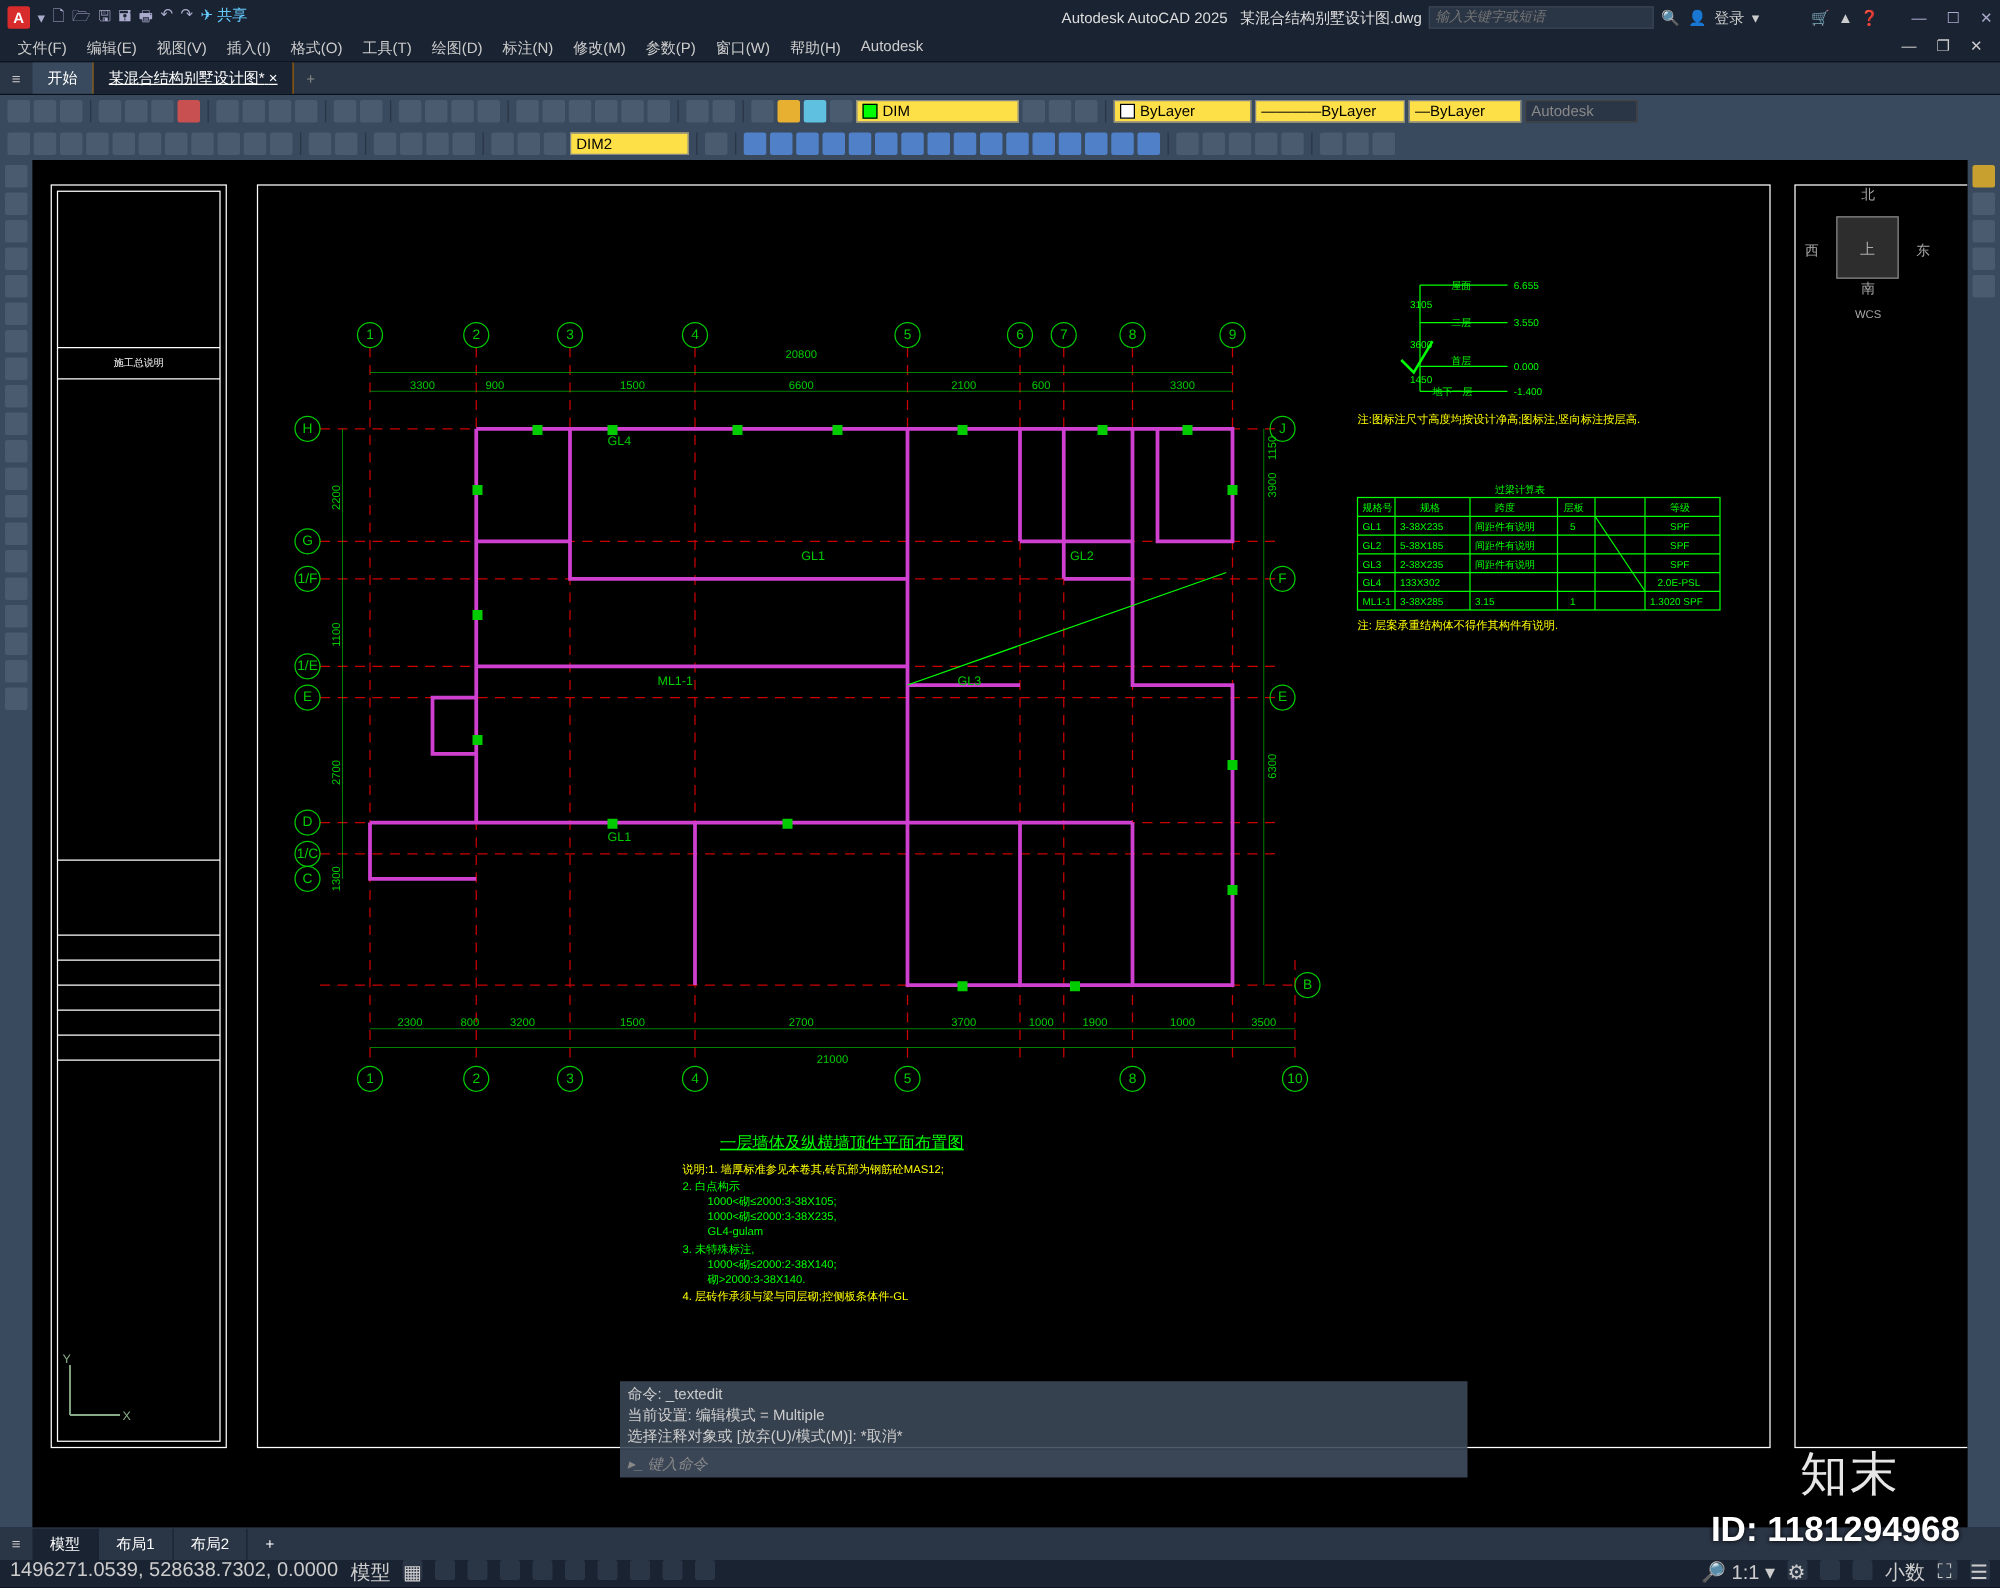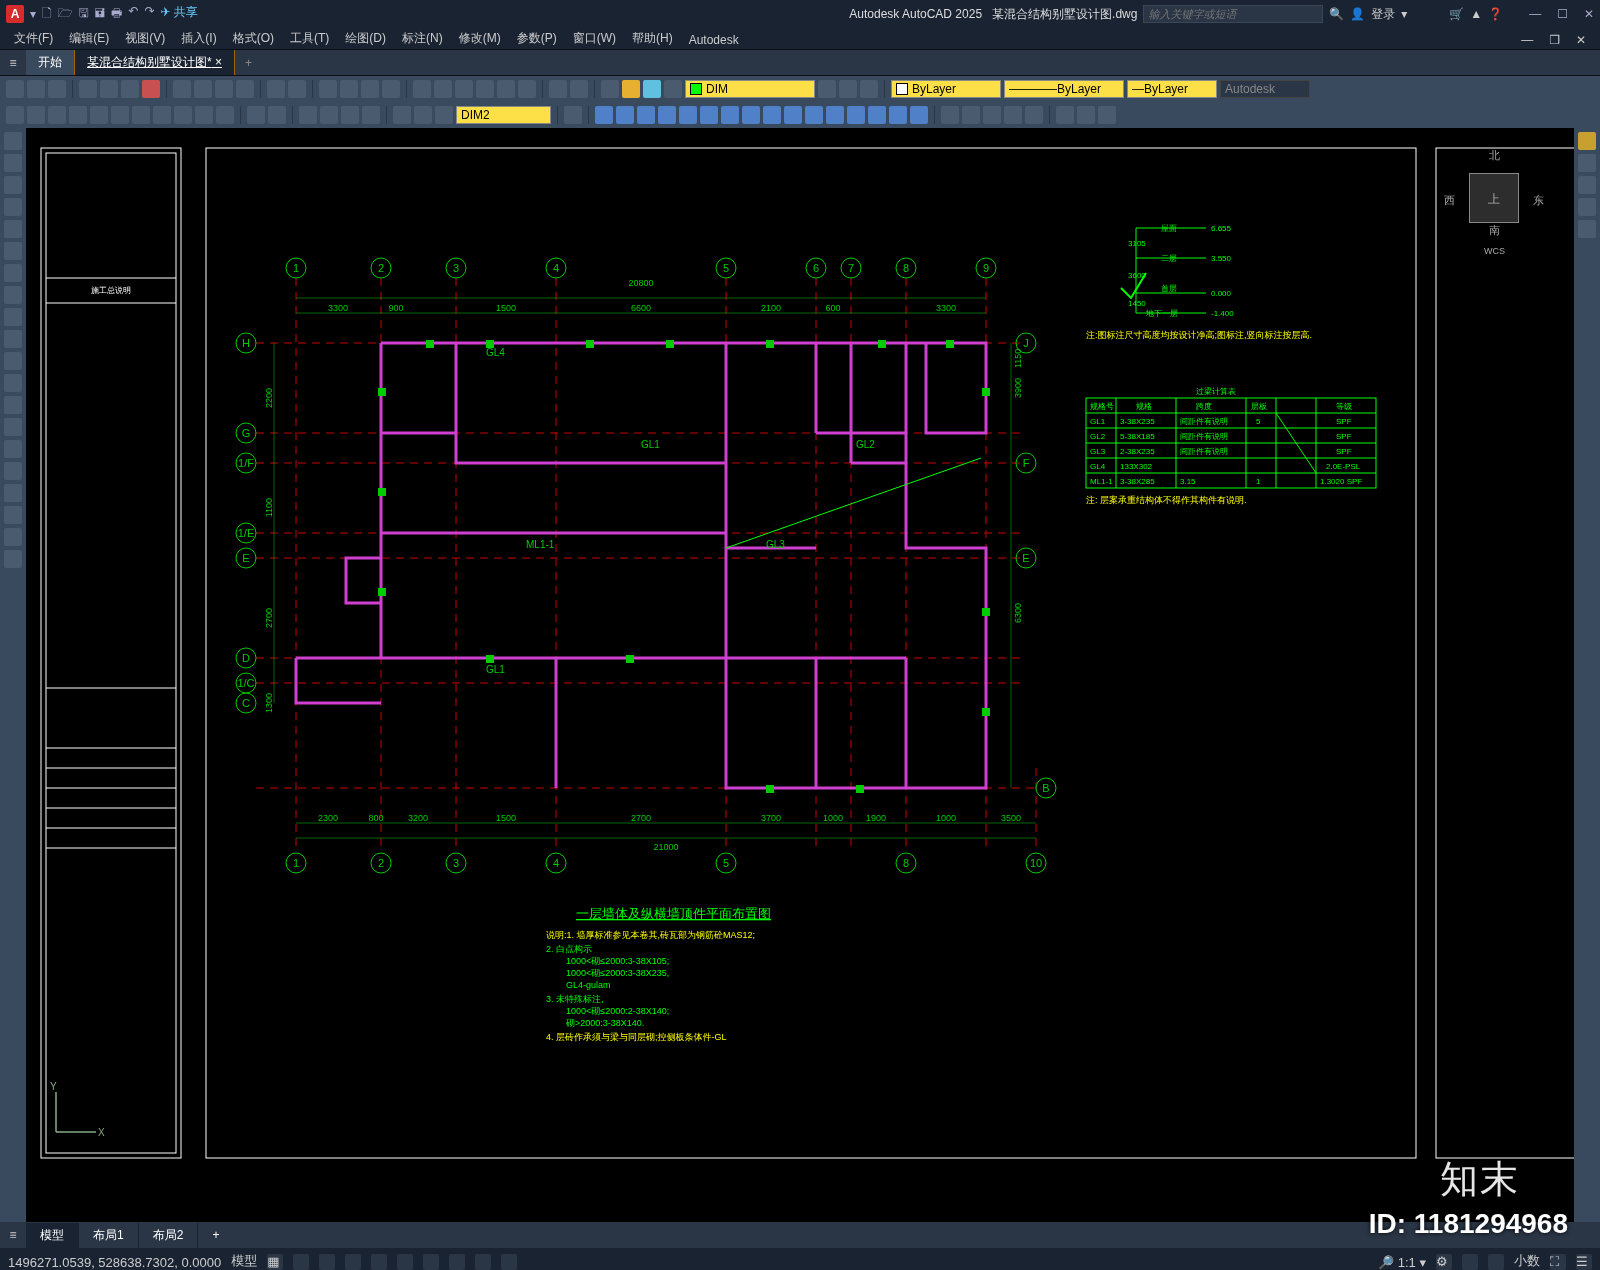--- a/index.html
+++ b/index.html
@@ -5,21 +5,21 @@
 * { margin:0; padding:0; box-sizing:border-box; font-family:"Microsoft YaHei",sans-serif; }
 body { width:1600px; height:1270px; background:#1a2332; color:#ccc; font-size:12px; overflow:hidden; position:relative; }
 .title-bar { height:28px; background:#1a2332; display:flex; align-items:center; padding:0 6px; gap:6px; }
 .app-icon { width:18px; height:18px; background:#d82b2b; color:#fff; font-weight:bold; text-align:center; line-height:18px; border-radius:2px; }
 .qat { display:flex; gap:6px; }
 .qat span { color:#aac; cursor:pointer; }
 .title-center { flex:1; text-align:right; color:#ddd; }
 .search-box { width:180px; height:18px; background:#2a3545; border:1px solid #3a4555; color:#888; padding:0 4px; font-size:11px; font-style:italic; }
 .win-ctl { display:flex; gap:16px; margin-left:20px; }
 .win-ctl span { cursor:pointer; color:#aac; }
-.menu-bar { height:22px; background:#1a2332; display:flex; align-items:flex-end; padding:0 8px; gap:4px; border-bottom:1px solid #0a1018; }
+.menu-bar { height:22px; background:#1a2332; display:flex; align-items:flex-start; padding:0 8px; gap:4px; border-bottom:1px solid #0a1018; }
 .menu-bar span { padding:2px 6px; cursor:pointer; color:#ccc; }
 .file-tabs { height:26px; background:#2a3545; display:flex; align-items:center; border-bottom:1px solid #0a1018; }
 .ft-start { width:26px; text-align:center; color:#ccc; }
 .ft-tab { padding:4px 12px; background:#394a5e; color:#fff; border-right:1px solid #a16207; }
 .ft-tab.active { background:#1a2332;text-decoration:underline; }
 .ribbon { background:#394a5e; border-bottom:1px solid #0a1018; }
 .ribbon-row { height:26px; display:flex; align-items:center; padding:0 6px; gap:3px; }
 .ribbon-row .ic { width:18px; height:18px; background:#4a5b70; border-radius:2px; cursor:pointer; display:inline-flex; align-items:center; justify-content:center; }
 .sep { width:1px; height:18px; background:#2a3545; margin:0 3px; }
 .layer-combo { height:18px; background:#fde047; color:#000; padding:0 4px; border:1px solid #888; display:flex; align-items:center; }
@@ -37,21 +37,21 @@
 .canvas svg { position:absolute; }
 .viewcube { position:absolute; right:30px; top:20px; width:100px; height:100px; }
 .viewcube .cube { width:50px; height:50px; background:rgba(150,150,150,0.3); border:1px solid #888; position:absolute; left:25px; top:25px; text-align:center; line-height:50px; color:#aaa; }
 .viewcube .dir { position:absolute; color:#aaa; font-size:11px; }
 .cmd-block { position:absolute; left:470px; bottom:40px; right:400px; }
 .cmd-history { background:rgba(60,72,88,0.9); color:#ccc; padding:2px 6px; font-size:12px; }
 .cmd-input { height:22px; background:#3a4555; display:flex; align-items:center; padding:0 6px; color:#888; font-style:italic; }
 .layout-tabs { position:absolute; left:0; right:0; bottom:22px; height:26px; background:#2a3545; display:flex; align-items:center; }
 .lt-tab { padding:4px 14px; color:#ffffff; cursor:pointer; border-right:1px solid #1a2332; }
 .lt-tab.active { background:#1a2332; color:#fff; }
-.status-bar { position:absolute; left:0; right:0; bottom:0; height:22px; background:#1a2332; display:flex; align-items:flex-end; padding:0 8px; gap:10px; color:#ccc; font-size:13px; }
+.status-bar { position:absolute; left:0; right:0; bottom:0; height:22px; background:#1a2332; display:flex; align-items:flex-start; padding:0 8px; gap:10px; color:#ccc; font-size:16px; }
 .status-bar .sp { flex:1; }
 .status-bar .ic { width:16px; height:16px; background:#2a3545; border-radius:2px; cursor:pointer; }
 .wm-id { position:absolute; right:32px; bottom:30px; color:#fff; font-size:28px; font-weight:bold; text-shadow:0 0 4px #000; }
 .wm-logo { position:absolute; right:80px; bottom:65px; color:#fff; font-size:38px; font-weight:300; opacity:0.9; letter-spacing:2px; }
 .ucs { position:absolute; left:20px; bottom:80px; }
 .dwg-grid line { stroke:#c00; stroke-dasharray:8 6; stroke-width:1; }
 .dwg-wall { stroke:#d040d0; stroke-width:3; fill:none; }
 .dwg-dim text { fill:#0c0; font-size:9px; }
 .dwg-dim line { stroke:#0c0; stroke-width:0.5; }
 .dwg-label { fill:#0c0; font-size:10px; }
@@ -547,20 +547,31 @@
     <text class="dwg-note" x="1060" y="375" font-size="7">注: 层案承重结构体不得作其构件有说明.</text>
   </svg>
 
   <svg class="ucs" width="60" height="60">
     <line x1="10" y1="50" x2="10" y2="10" stroke="#8a8" stroke-width="1.5"></line>
     <line x1="10" y1="50" x2="50" y2="50" stroke="#8a8" stroke-width="1.5"></line>
     <text x="4" y="8" fill="#8a8" font-size="10">Y</text>
     <text x="52" y="54" fill="#8a8" font-size="10">X</text>
   </svg>
 
+  <div class="cmd-block">
+    <div class="cmd-history">
+      <div>命令: _textedit</div>
+      <div>当前设置: 编辑模式 = Multiple</div>
+      <div>选择注释对象或 [放弃(U)/模式(M)]: *取消*</div>
+    </div>
+    <div class="cmd-input">
+      <span>▸_</span>&nbsp;
+      <span>键入命令</span>
+    </div>
+  </div>
 </div>
 
 <div class="layout-tabs">
   <div style="width:26px;text-align:center">≡</div>
   <div class="lt-tab active">模型</div>
   <div class="lt-tab">布局1</div>
   <div class="lt-tab">布局2</div>
   <div class="lt-tab" style="border:none">+</div>
 </div>
 

